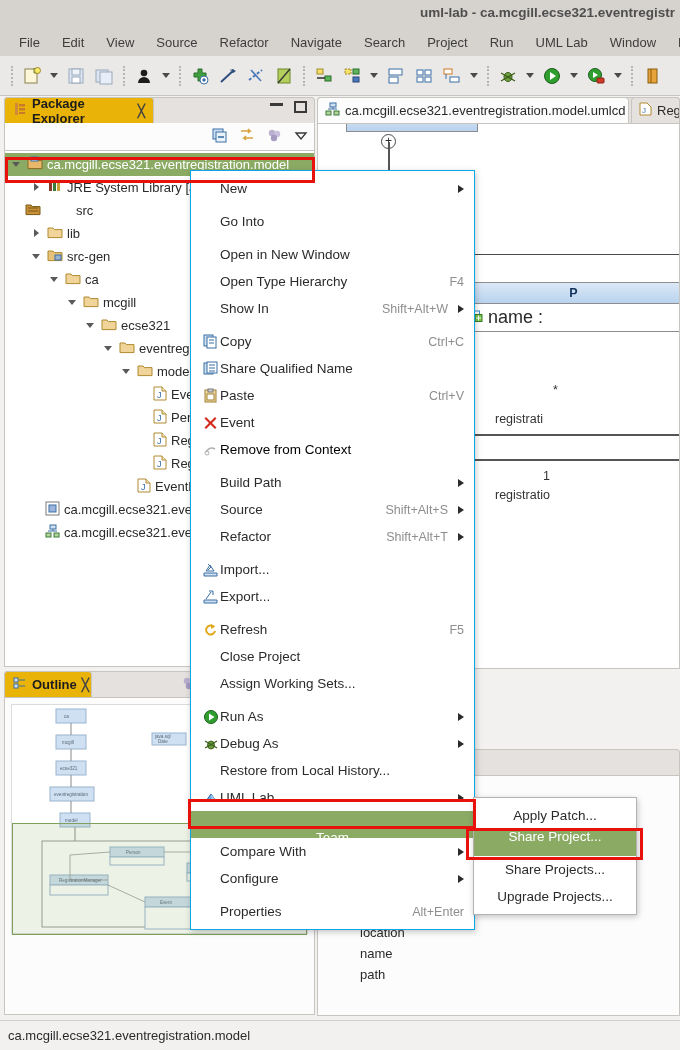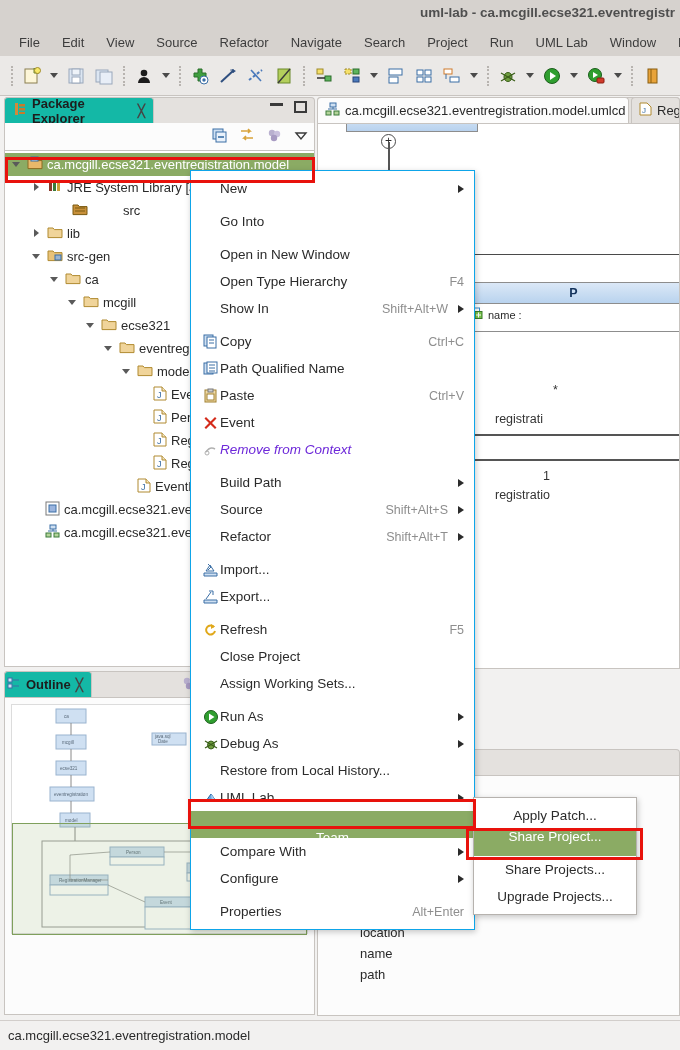--- a/index.html
+++ b/index.html
@@ -50,24 +50,24 @@
     border-right: 4px solid transparent; border-top: 5px solid #4a4a4a;
     margin: 0 4px;
   }
   .sep { width: 1px; height: 20px; border-left: 2px dotted #b8b4b0; margin: 0 5px; }
 
   
   .left-panel { position: absolute; left: 4px; top: 97px; width: 311px; height: 570px; }
   .view-tabrow { position: relative; height: 26px; }
   .view-tab {
     position: absolute; left: 0; top: 0; height: 26px;
-    background: #14b8a6; border: 1px solid #c8c4c0; border-bottom: none;
+    background: #eab308; border: 1px solid #c8c4c0; border-bottom: none;
     border-radius: 4px 4px 0 0;
     display: flex; align-items: center; padding: 0 8px; gap: 5px;
-    font-weight: bold; font-size: 13px; color: #1d1d1d; justify-content: flex-end;
+    font-weight: bold; font-size: 13px; color: #1d1d1d;
   }
   .view-tabbg {
     position: absolute; left: 0; top: 0; width: 311px; height: 26px;
     background: #e4e1de; border: 1px solid #c8c4c0; border-bottom: none;
     border-radius: 4px 4px 0 0;
   }
   .view-toolrow {
     position: relative; height: 27px; background: #fcfcfc;
     border-left: 1px solid #c8c4c0; border-right: 1px solid #c8c4c0;
     display: flex; align-items: center; justify-content: flex-end; padding-right: 6px; gap: 12px;
@@ -134,21 +134,21 @@
   }
   .uml-pkg-tab {
     position: absolute; background: linear-gradient(#dce9f8, #b8d2ee);
     border: 1px solid #8d8d8d; border-bottom: none;
   }
   .uml-class { position: absolute; border: 1px solid #8d8d8d; background: #ffffff; }
   .uml-class .hdr {
     background: linear-gradient(#dbe8f7, #b9d3ee); border-bottom: 1px solid #8d8d8d;
     font-weight: bold; font-size: 12.5px; text-align: center; padding: 3px 2px; color: #14335c;
   }
-  .uml-class .attr { font-size: 11px; padding: 3px 4px; display: flex; align-items: center; gap: 4px; }
+  .uml-class .attr { font-size: 18px; padding: 3px 4px; display: flex; align-items: center; gap: 4px; }
   .uml-line { position: absolute; background: #555; }
   .uml-lbl { position: absolute; font-size: 12.5px; color: #333; white-space: nowrap; }
   .plus-node {
     position: absolute; width: 15px; height: 15px; border-radius: 50%;
     border: 1px solid #4a4a4a; background: #fff; font-size: 12px; line-height: 13px;
     text-align: center; color: #2a2a2a;
   }
   .diamond {
     position: absolute; width: 11px; height: 11px; background: #1c1c1c;
     transform: rotate(45deg);
@@ -176,21 +176,21 @@
     position: absolute; left: 190px; top: 170px; width: 285px;
     background: #ffffff; border: 1px solid #0ea5e9;
     box-shadow: 1px 2px 6px rgba(0,0,0,0.22);
     padding: 4px 0; z-index: 60;
   }
   .cmi {
     position: relative; display: flex; align-items: center; height: 27px;
     padding: 0 10px 0 10px; font-size: 13.5px; color: #2b2b2b; white-space: nowrap;
   }
   .cmi.hl { background: #8bab64; color: #ffffff; flex-direction: column; }
-  .cmi.disabled { color: #6d28d9; font-style: italic; }
+  .cmi.disabled { color: #000000; }
   .cmi .ico { width: 19px; flex: 0 0 19px; display: flex; align-items: center; justify-content: center; }
   .cmi .lbl { flex: 1 1 auto; }
   .cmi .accel { color: #8e8e8e; font-size: 12.5px; margin-left: 14px; }
   .cmi .sub {
     width: 0; height: 0; border-left: 6px solid #2b2b2b;
     border-top: 4.5px solid transparent; border-bottom: 4.5px solid transparent;
     margin-left: 10px;
   }
   .cmi.hl .sub { border-left-color: #ffffff; }
   .cmi-gap { height: 6px; }
@@ -424,21 +424,21 @@
         <span class="ic">
           <svg width="16" height="14" viewBox="0 0 16 14">
             <rect x="2" y="3" width="3" height="9" fill="#8a3a2a"></rect>
             <rect x="6" y="2" width="3" height="10" fill="#3a7a3a"></rect>
             <rect x="10" y="4" width="3" height="8" fill="#c8a03a"></rect>
           </svg>
         </span>
         <span>JRE System Library [Java</span>
       </div>
 
-      <div class="trow" style="padding-left:67px;gap:35px;">
+      <div class="trow" style="padding-left:20px;gap:35px;">
         <span class="ic">
           <svg width="16" height="14" viewBox="0 0 16 14">
             <path d="M1 3 h5 l1.4 1.6 h7.6 v8 h-14 z" fill="#c8903a" stroke="#7a5a10"></path>
             <line x1="3" y1="6" x2="13" y2="6" stroke="#7a5a10"></line>
             <line x1="3" y1="9" x2="13" y2="9" stroke="#7a5a10"></line>
           </svg>
         </span>
         <span>src</span>
       </div>
 
@@ -815,21 +815,21 @@
     <div class="cmi">
       <span class="ico">
         <svg width="15" height="15" viewBox="0 0 15 15">
           <rect x="1" y="2" width="9" height="11" fill="#cfe0f2" stroke="#3a6ea5"></rect>
           <rect x="4" y="1" width="10" height="11" fill="#ffffff" stroke="#3a6ea5"></rect>
           <line x1="6" y1="4" x2="12" y2="4" stroke="#3a6ea5"></line>
           <line x1="6" y1="7" x2="12" y2="7" stroke="#3a6ea5"></line>
           <line x1="6" y1="10" x2="12" y2="10" stroke="#3a6ea5"></line>
         </svg>
       </span>
-      <span class="lbl">Path Qualified Name</span>
+      <span class="lbl">Share Qualified Name</span>
     </div>
     <div class="cmi">
       <span class="ico">
         <svg width="15" height="15" viewBox="0 0 15 15">
           <rect x="2" y="2" width="11" height="12" fill="#f2dca8" stroke="#a08030"></rect>
           <rect x="5" y="1" width="5" height="3" fill="#cfcfcf" stroke="#7a7a7a"></rect>
           <rect x="4" y="6" width="7" height="6" fill="#ffffff" stroke="#a08030"></rect>
         </svg>
       </span>
       <span class="lbl">Paste</span>

